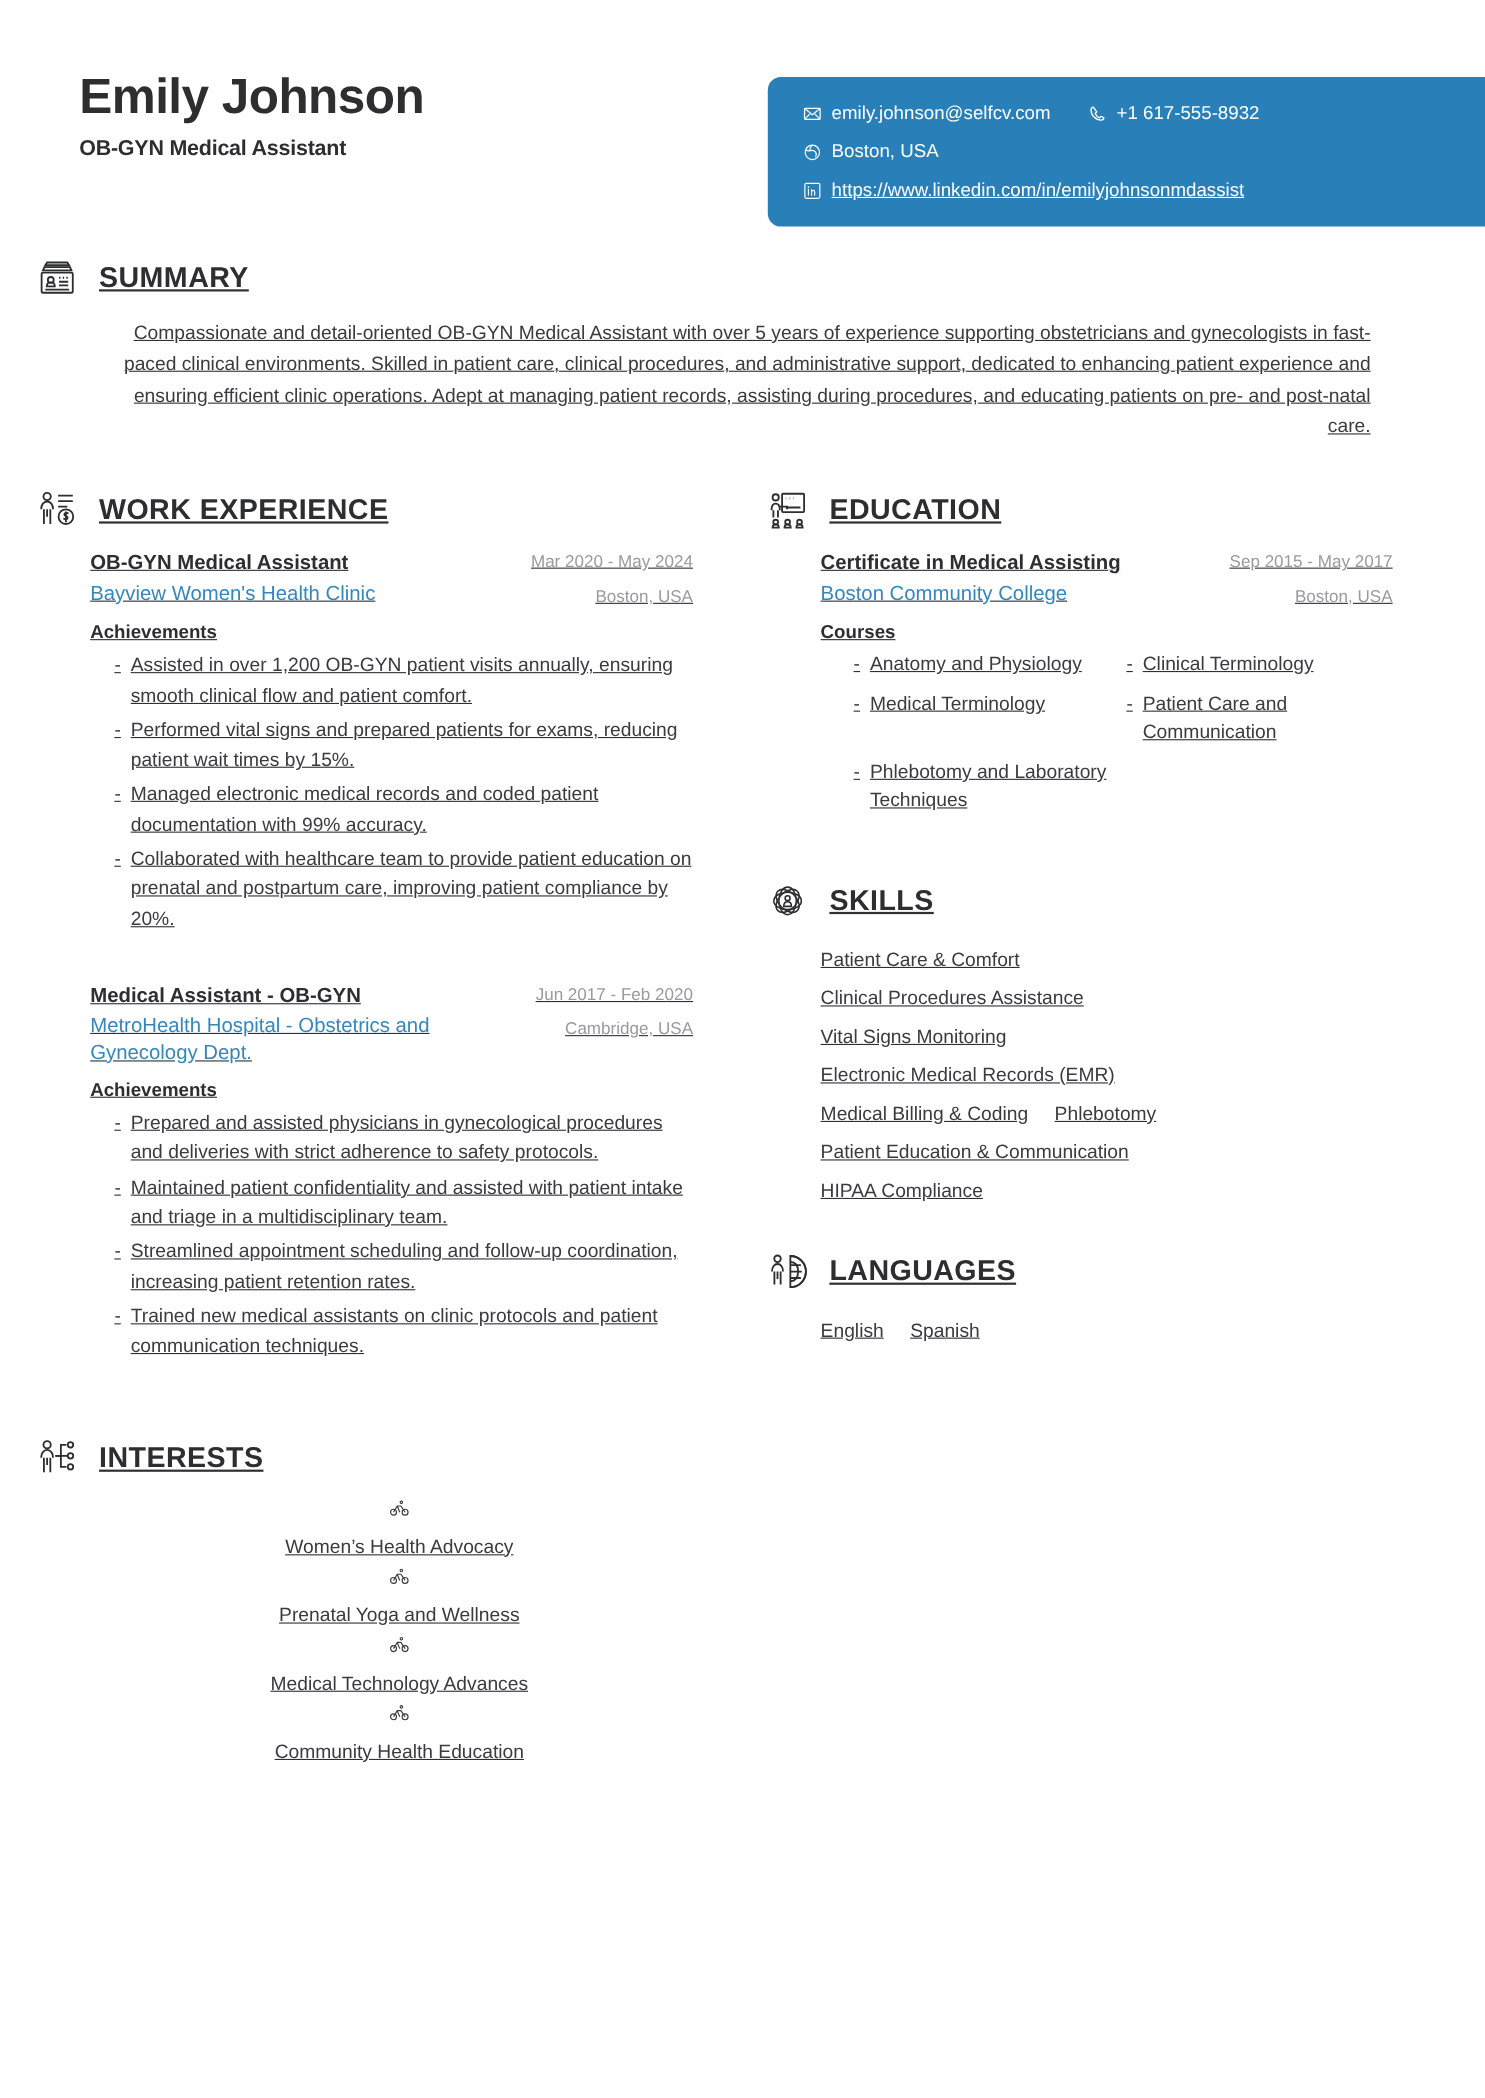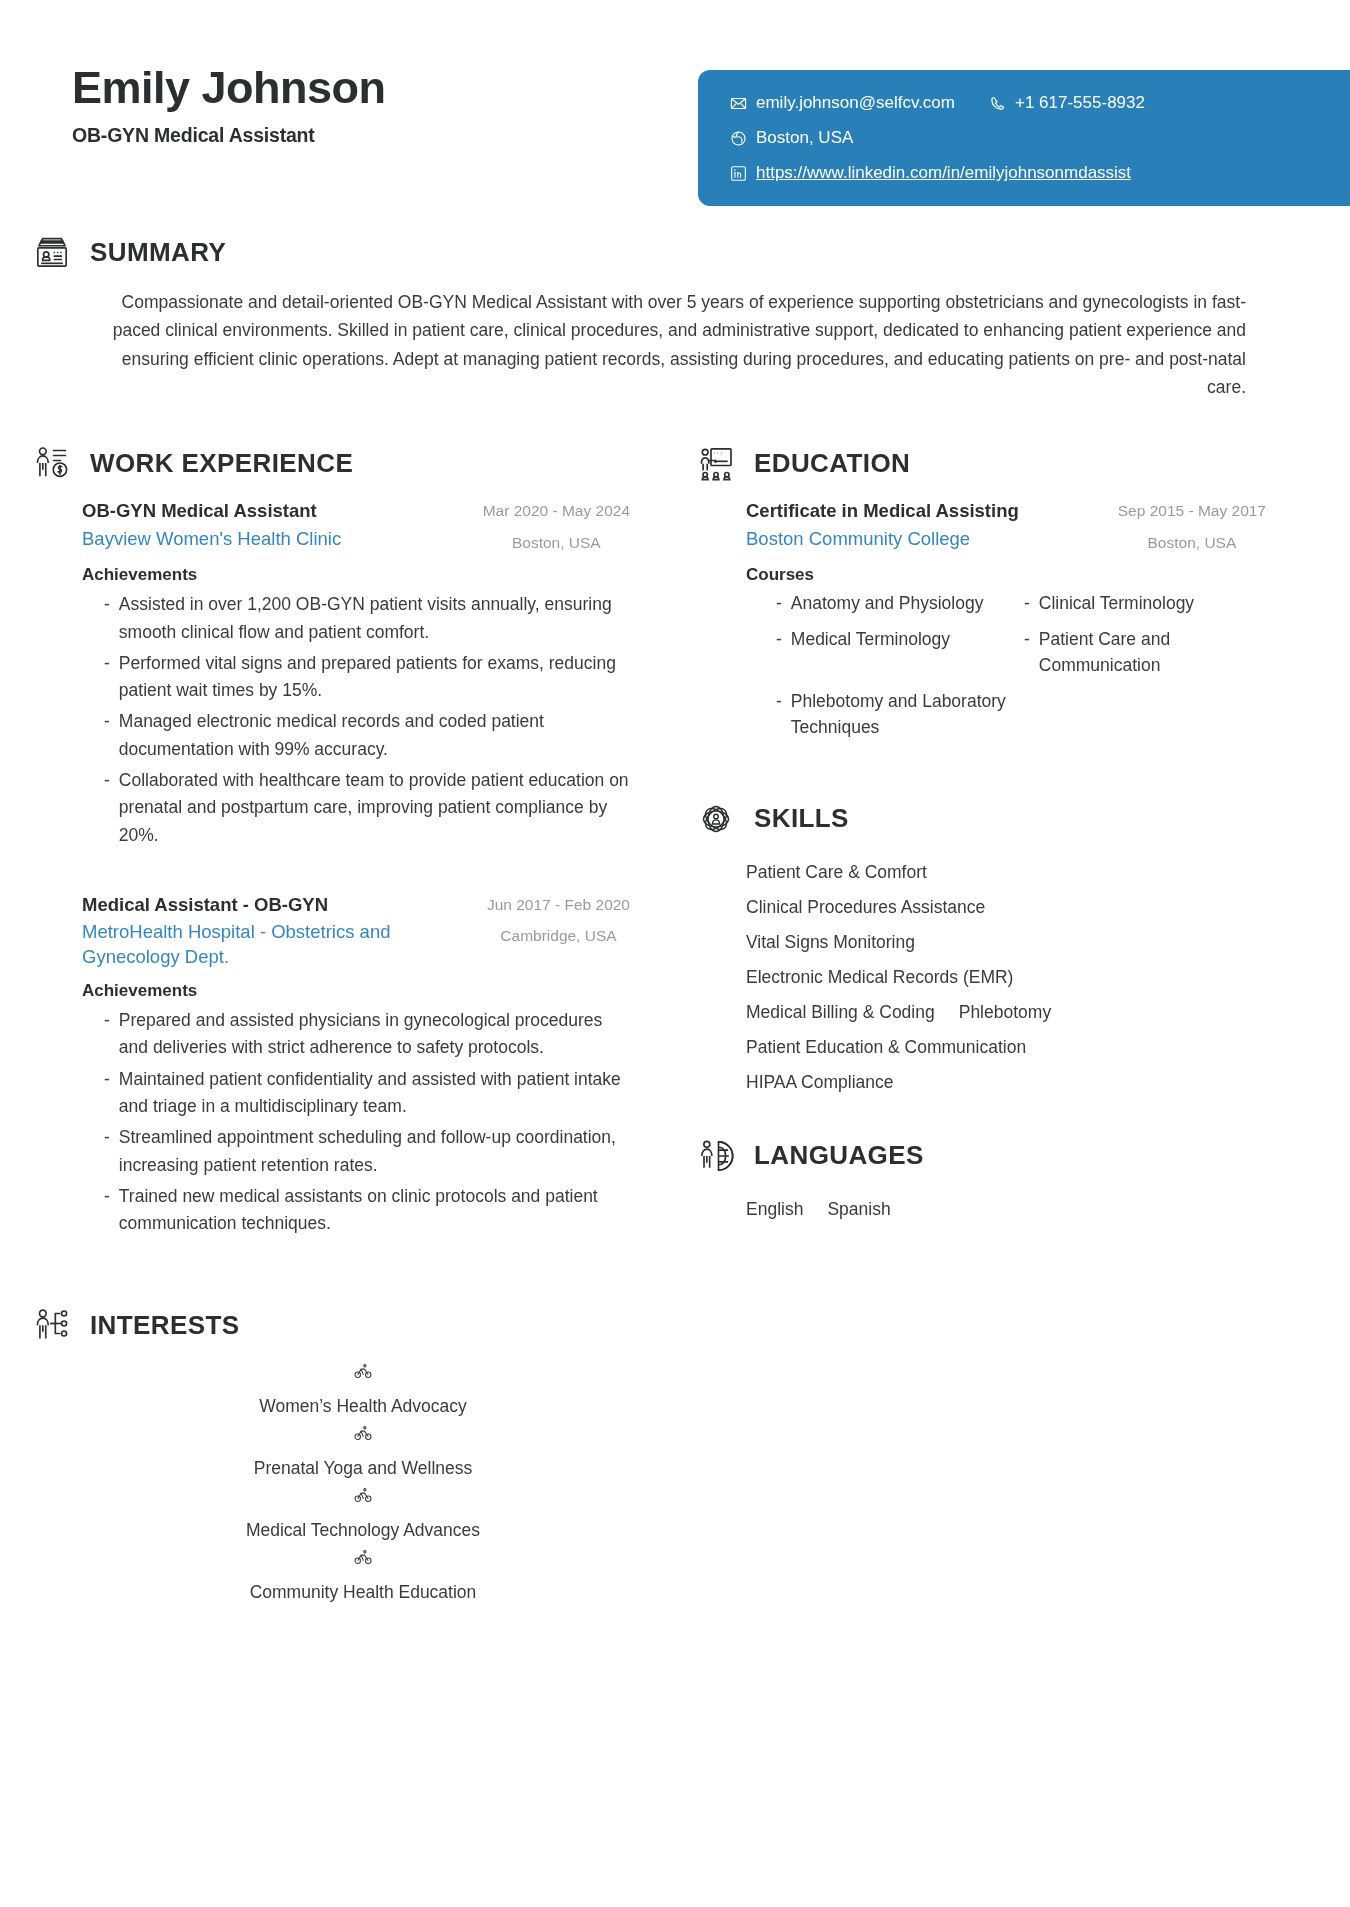--- a/index.html
+++ b/index.html
@@ -9,20 +9,21 @@
     background: #ffffff;
     font-family: "Liberation Sans", sans-serif;
     color: #2f3033;
   }
   .page {
     position: relative;
     width: 1350px;
     height: 1907px;
     background: #fff;
     overflow: hidden;
+    text-decoration: underline;
   }
 
   
   .header {
     position: relative;
     height: 230px;
   }
   .name-block {
     position: absolute;
     left: 72px;
@@ -128,21 +129,21 @@
   .entry { margin-bottom: 26px; padding-left: 52px; }
   .entry-top {
     display: flex;
     justify-content: space-between;
     align-items: flex-start;
     gap: 14px;
   }
   .entry-left { flex: 1 1 auto; min-width: 0; }
   .entry-right {
     flex: 0 0 auto;
-    text-align: center;
+    text-align: right;
     padding-top: 2px;
     margin-left: 47px;
   }
   .entry-role {
     font-size: 18.5px;
     font-weight: 700;
     color: #2d2e30;
     line-height: 1.32;
   }
   .entry-org {

